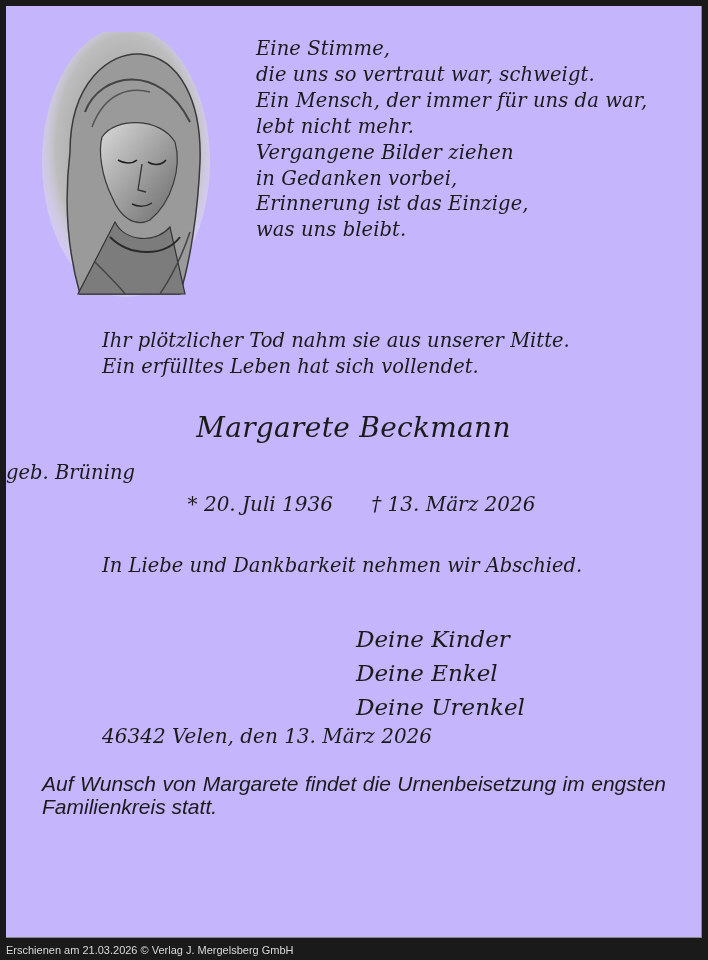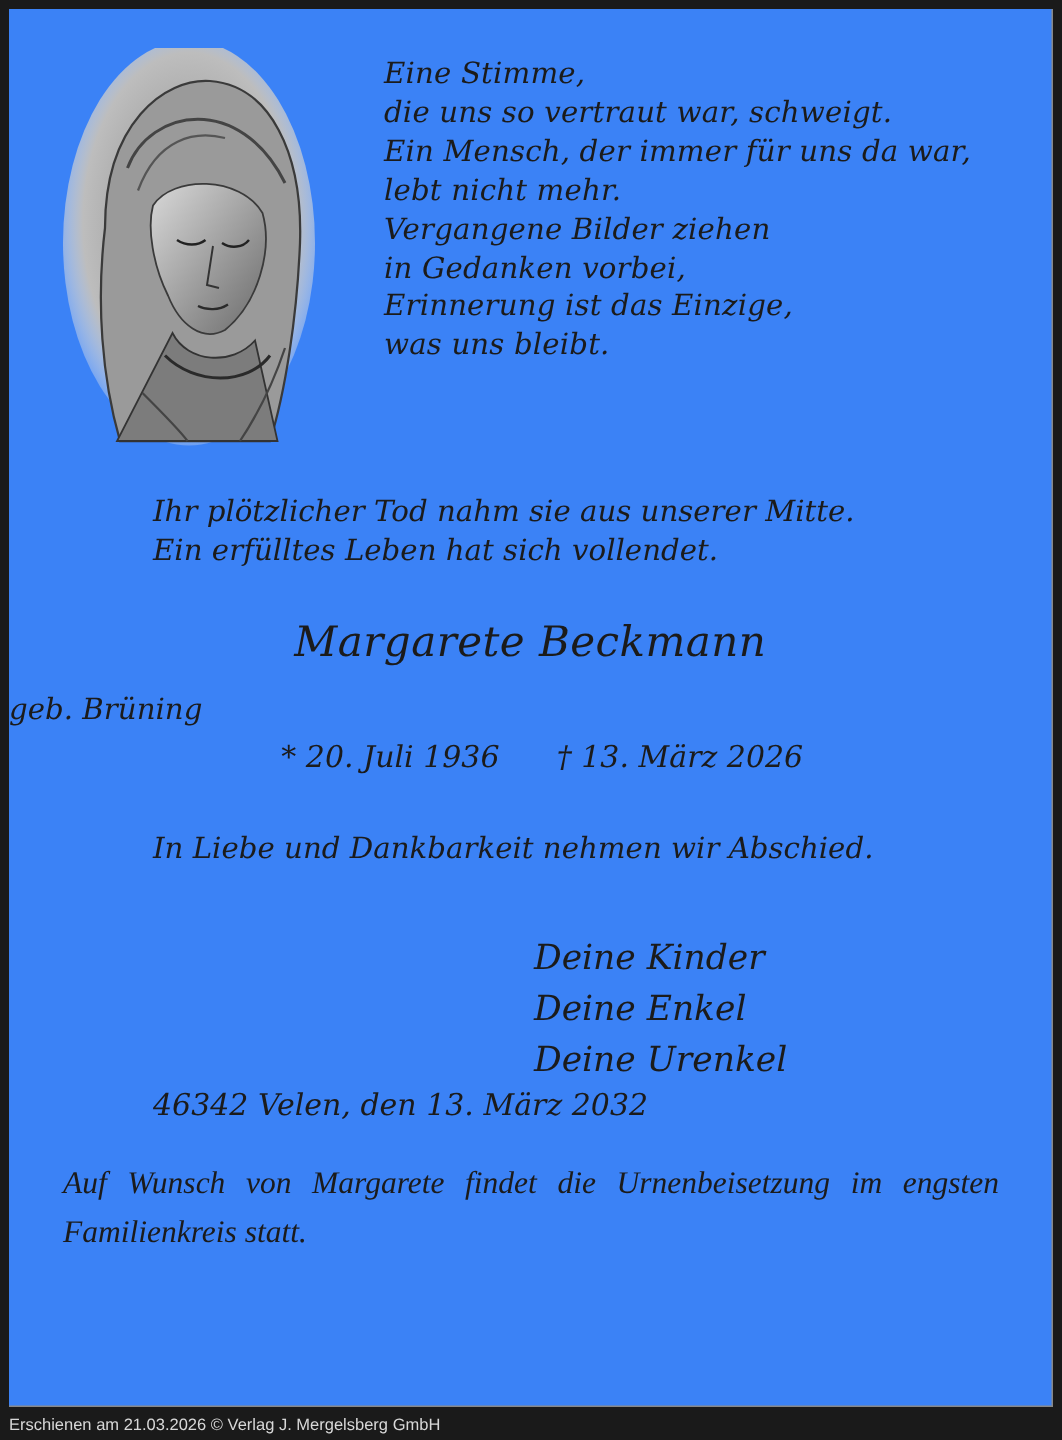--- a/index.html
+++ b/index.html
@@ -7,21 +7,21 @@
     width: 708px; height: 960px;
     background: #1a1a1a;
     position: relative;
     overflow: hidden;
     font-family: "DejaVu Serif", "Liberation Serif", serif;
   }
   .card {
     position: absolute;
     left: 6px; top: 6px;
     width: 696px; height: 932px;
-    background: #3b82f6;
+    background: #c4b5fd;
     border-right: 1px solid #888;
     border-bottom: 1px solid #888;
     box-sizing: border-box;
     color: #1b1b1b;
     padding-left: 23px;
   }
   .it { font-style: italic; }
   .portrait {
     position: absolute;
     left: 34px; top: 26px;
@@ -83,23 +83,23 @@
   .place {
     position: absolute;
     left: 96px; top: 716px;
     font-size: 20px;
     line-height: 28px;
     white-space: nowrap;
   }
   .note {
     position: absolute;
     left: 36px; width: 624px;
-    font-family: Liberation Serif, serif;
+    font-family: Liberation Sans, sans-serif;
     font-size: 21px;
-    line-height: 33px;
+    line-height: 23px;
     text-align: justify;
   }
   .note1 { top: 766px; }
   .note2 { top: 836px; }
   .footer {
     position: absolute;
     left: 6px; top: 942px;
     font-family: "Liberation Sans", "DejaVu Sans", sans-serif;
     font-size: 11px;
     color: #d8d8d8;
@@ -168,18 +168,18 @@
   <div class="dates it">* 20. Juli 1936      † 13. März 2026</div>
 
   <div class="farewell it">In Liebe und Dankbarkeit nehmen wir Abschied.</div>
 
   <div class="signers it">
     <div>Deine Kinder</div>
     <div>Deine Enkel</div>
     <div>Deine Urenkel</div>
   </div>
 
-  <div class="place it">46342 Velen, den 13. März 2032</div>
+  <div class="place it">46342 Velen, den 13. März 2026</div>
 
   <div class="note note1 it">Auf Wunsch von Margarete findet die Urnenbeisetzung im engsten Familienkreis statt.</div>
 </div>
 
 <div class="footer">Erschienen am 21.03.2026 © Verlag J. Mergelsberg GmbH</div>
 
 </body></html>

